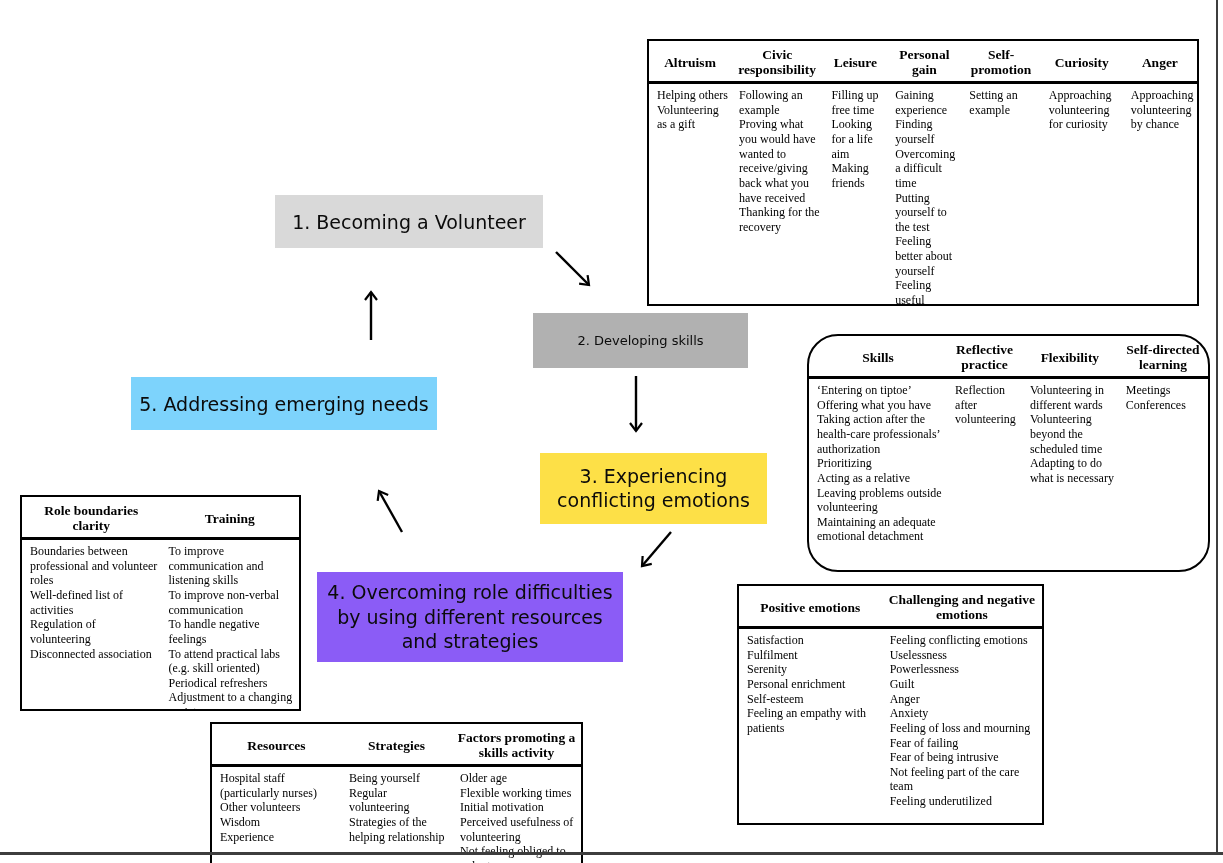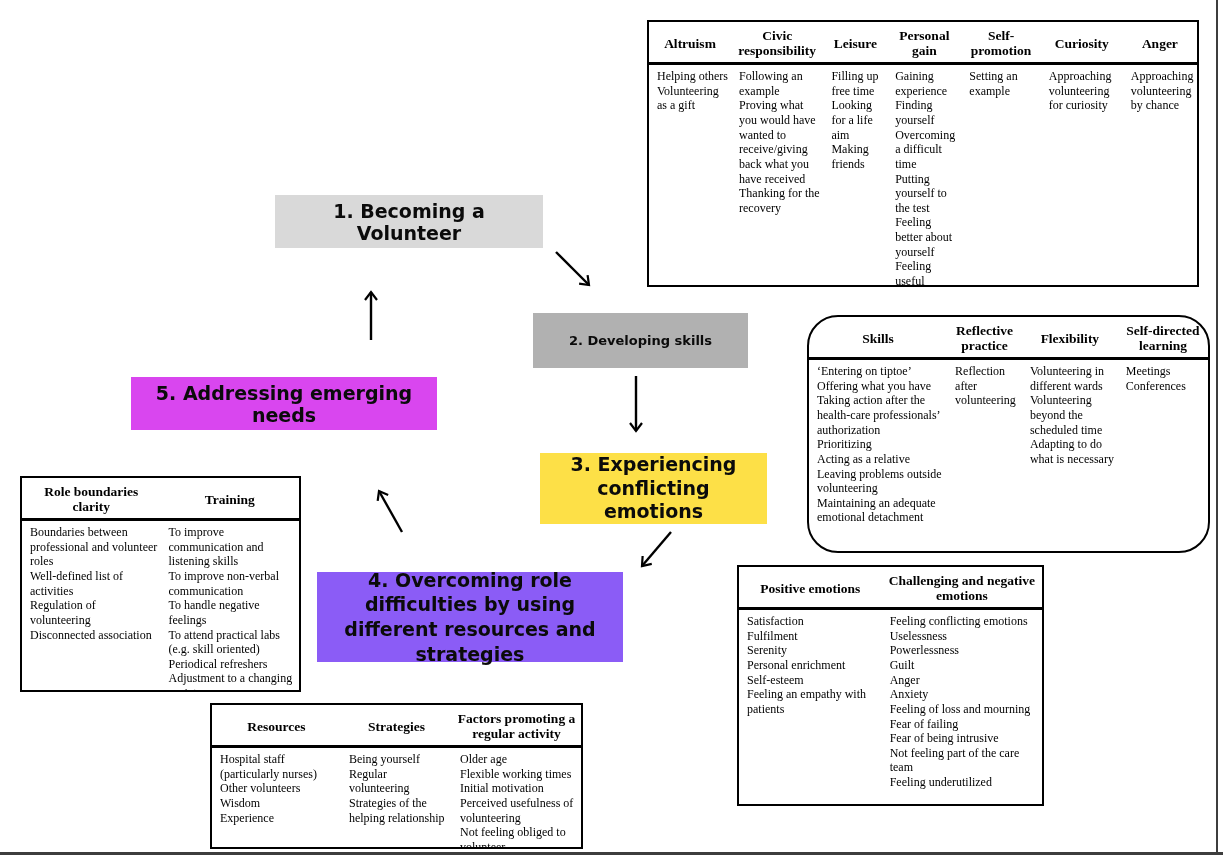--- a/index.html
+++ b/index.html
@@ -3,31 +3,31 @@
 <meta charset="utf-8">
 <style>
   html,body{margin:0;padding:0;background:#fff;}
   #canvas{
     position:relative;width:1223px;height:863px;background:#fff;overflow:hidden;
     font-family:"Liberation Serif", serif;color:#000;
   }
   
   .stage{
     position:absolute;display:flex;align-items:center;justify-content:center;
-    text-align:center;font-family:"DejaVu Sans", sans-serif;font-weight:bold;
+    text-align:center;font-family:"DejaVu Sans", sans-serif;font-weight:normal;
     color:#0b0b0b;box-sizing:border-box;padding:18px 8px;
   }
   #stage-1{left:275px;top:195px;width:268px;height:53px;background:#d9d9d9;font-size:19px;}
   #stage-2{left:533px;top:313px;width:215px;height:55px;background:#b1b1b1;font-size:13px;}
   #stage-3{left:540px;top:453px;width:227px;height:71px;background:#fde047;font-size:19px;line-height:1.25;}
   #stage-4{left:317px;top:572px;width:306px;height:90px;background:#8b5cf6;font-size:19px;line-height:1.3;}
-  #stage-5{left:131px;top:377px;width:306px;height:53px;background:#d946ef;font-size:19px;}
+  #stage-5{left:131px;top:377px;width:306px;height:53px;background:#7dd3fc;font-size:19px;}
   
   .dtable-wrap{
-    position:absolute;border:2px solid #000;background:#fff;box-sizing:border-box;overflow:hidden;
+    position:absolute;border:2px solid #000;background:#fff;box-sizing:border-box;overflow:hidden;margin-top:19px;
   }
   table.dtable{width:100%;border-collapse:collapse;table-layout:fixed;}
   table.dtable th{
     font-weight:bold;text-align:center;vertical-align:middle;
     font-size:13.5px;line-height:1.12;padding:6px 2px 4px;
     border-bottom:3px solid #000;
   }
   table.dtable td{
     vertical-align:top;font-size:12px;line-height:1.22;padding:4px 3px 6px 8px;
   }
@@ -242,21 +242,21 @@
           </tr>
         </tbody>
       </table>
   </div>
   <div class="dtable-wrap" id="w-resources">
     <table class="dtable">
         <thead>
           <tr>
             <th>Resources</th>
             <th>Strategies</th>
-            <th>Factors promoting a regular activity</th>
+            <th>Factors promoting a skills activity</th>
           </tr>
         </thead>
         <tbody>
           <tr>
             <td>
               <div class="item">Hospital staff (particularly nurses)</div>
               <div class="item">Other volunteers</div>
               <div class="item">Wisdom</div>
               <div class="item">Experience</div>
             </td>

